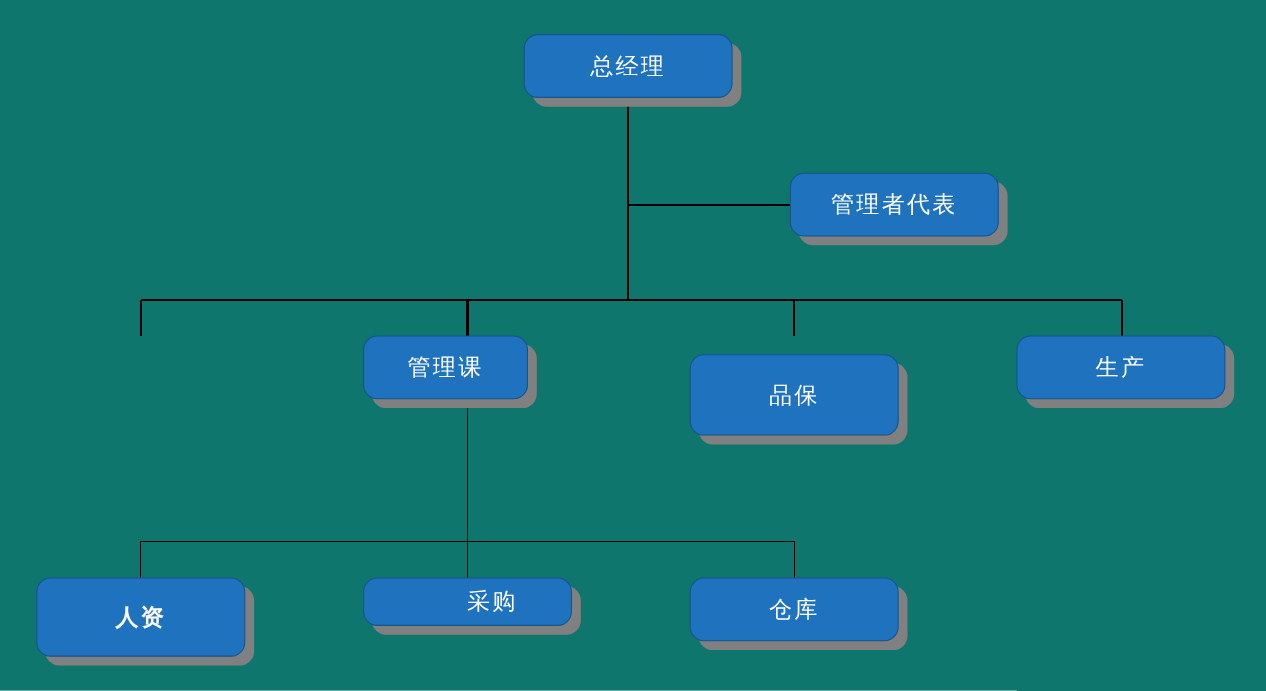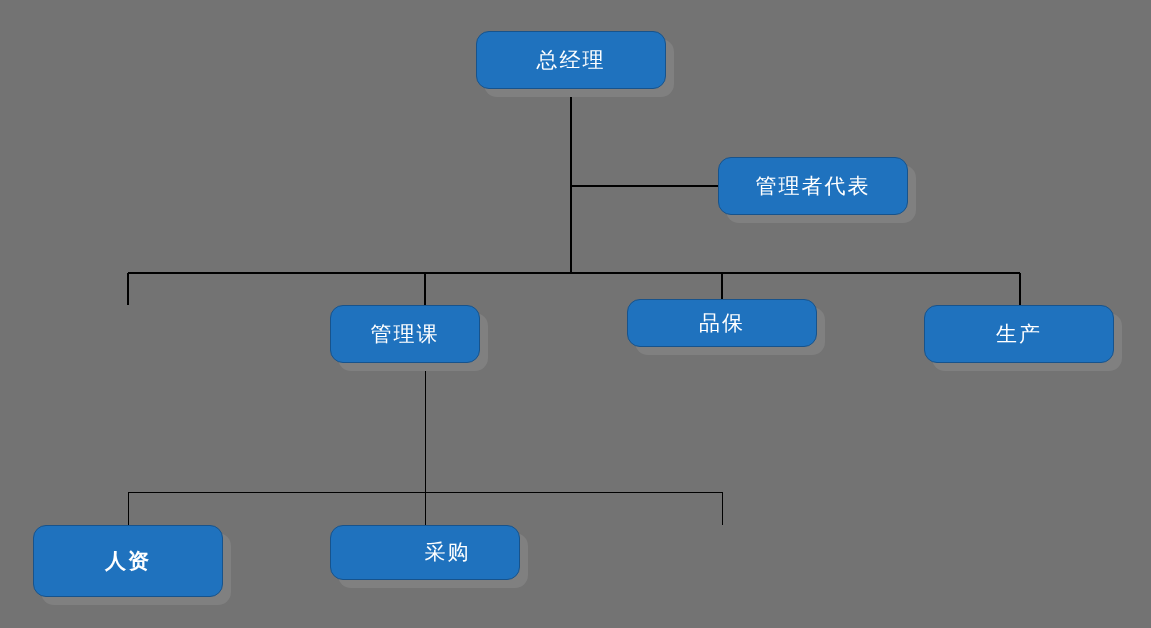--- a/index.html
+++ b/index.html
@@ -7,21 +7,21 @@
     padding: 0;
     background: #ffffff;
   }
   body {
     font-family: "DejaVu Sans", "Liberation Sans", sans-serif;
   }
   #org-chart {
     position: relative;
     width: 1151px;
     height: 628px;
-    background: #737373;
+    background: #0f766e;
     overflow: hidden;
   }
   #connector-layer {
     position: absolute;
     left: 0;
     top: 0;
     width: 1151px;
     height: 628px;
   }
   #node-layer {
@@ -113,39 +113,44 @@
       <span class="node-label">管理者代表</span>
     </div>
 
 
     <div class="org-node" style="left:330px; top:305px; width:150px; height:58px;">
       <span class="node-shadow"></span>
       <span class="node-body"></span>
       <span class="node-label">管理课</span>
     </div>
 
-    <div class="org-node" style="left:627px; top:299px; width:190px; height:48px;">
+    <div class="org-node" style="left:627px; top:322px; width:190px; height:74px;">
       <span class="node-shadow"></span>
       <span class="node-body"></span>
       <span class="node-label">品保</span>
     </div>
 
     <div class="org-node" style="left:924px; top:305px; width:190px; height:58px;">
       <span class="node-shadow"></span>
       <span class="node-body"></span>
       <span class="node-label">生产</span>
     </div>
 
     <div class="org-node" style="left:33px; top:525px; width:190px; height:72px;font-weight:bold;">
       <span class="node-shadow"></span>
       <span class="node-body"></span>
       <span class="node-label">人资</span>
     </div>
 
-    <div class="org-node" style="left:330px; top:525px; width:190px; height:55px;padding-left:45px;">
+    <div class="org-node" style="left:330px; top:525px; width:190px; height:44px;padding-left:45px;">
       <span class="node-shadow"></span>
       <span class="node-body"></span>
       <span class="node-label">采购</span>
     </div>
 
+    <div class="org-node" style="left:627px; top:525px; width:190px; height:58px;">
+      <span class="node-shadow"></span>
+      <span class="node-body"></span>
+      <span class="node-label">仓库</span>
+    </div>
 
   </div>
 </div>
 
 </body></html>

